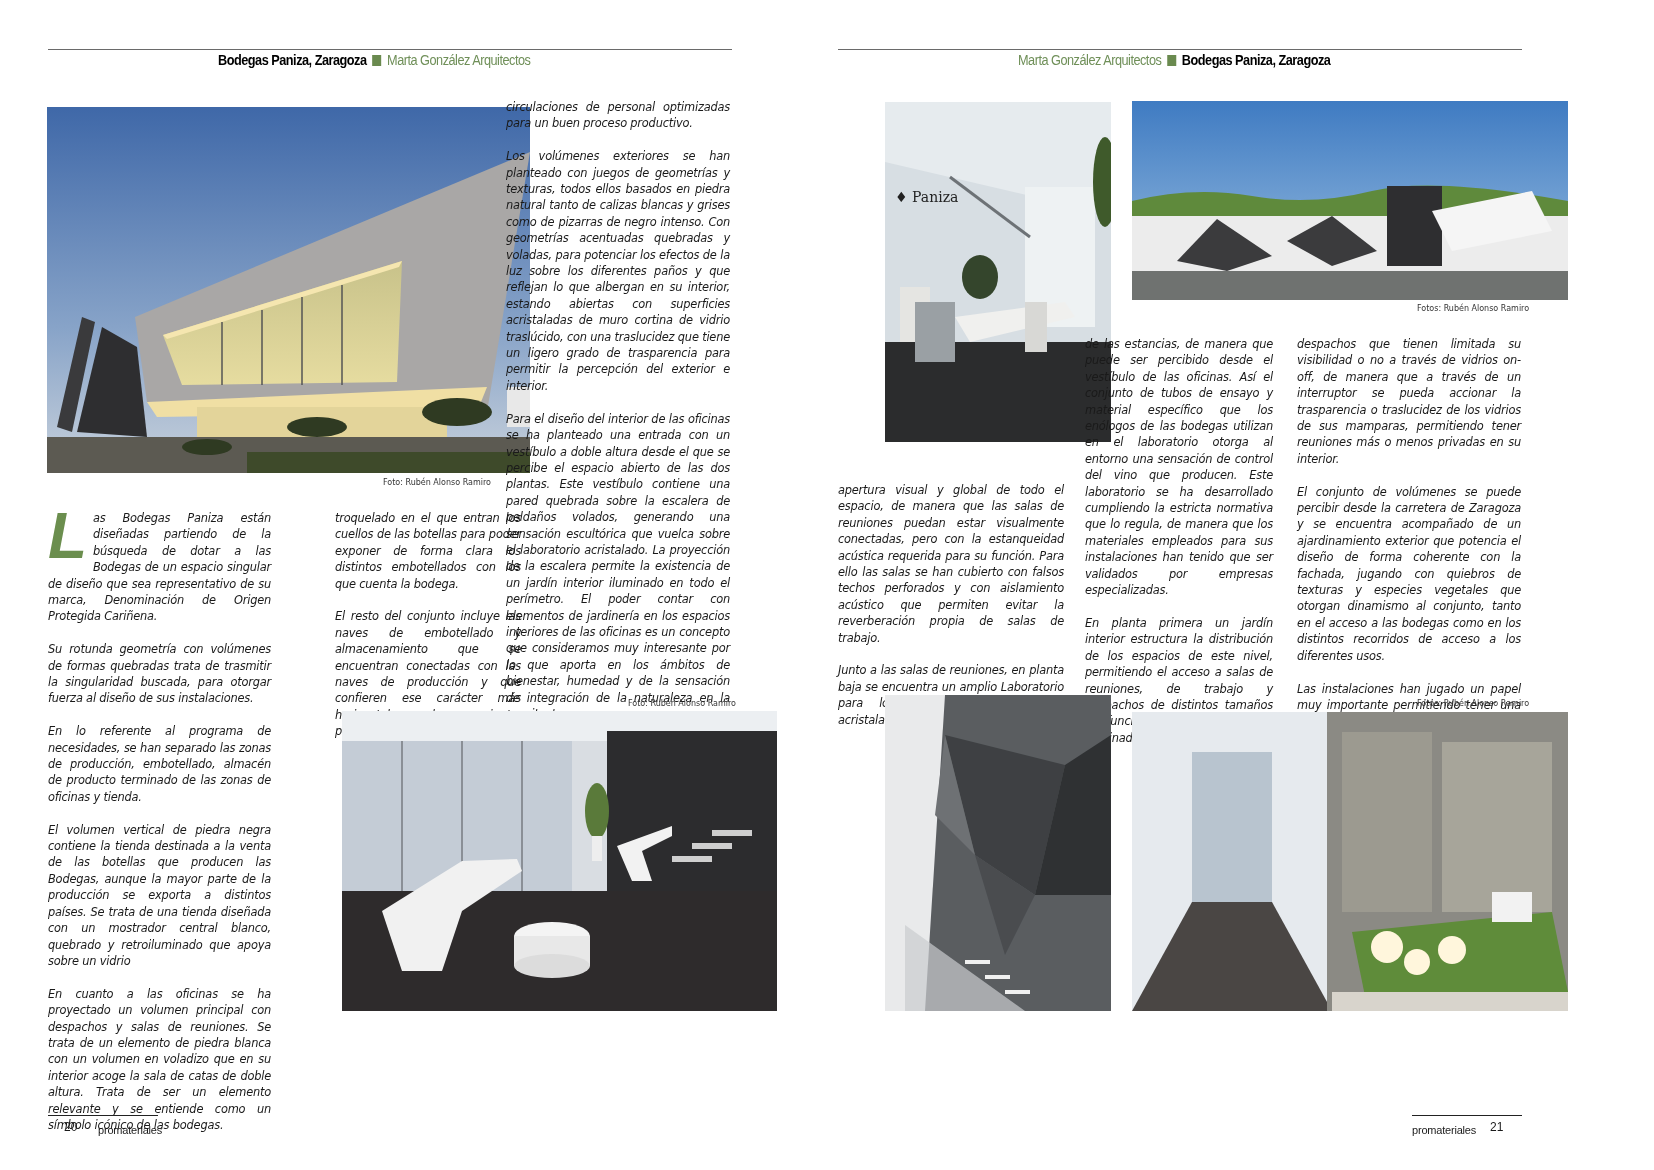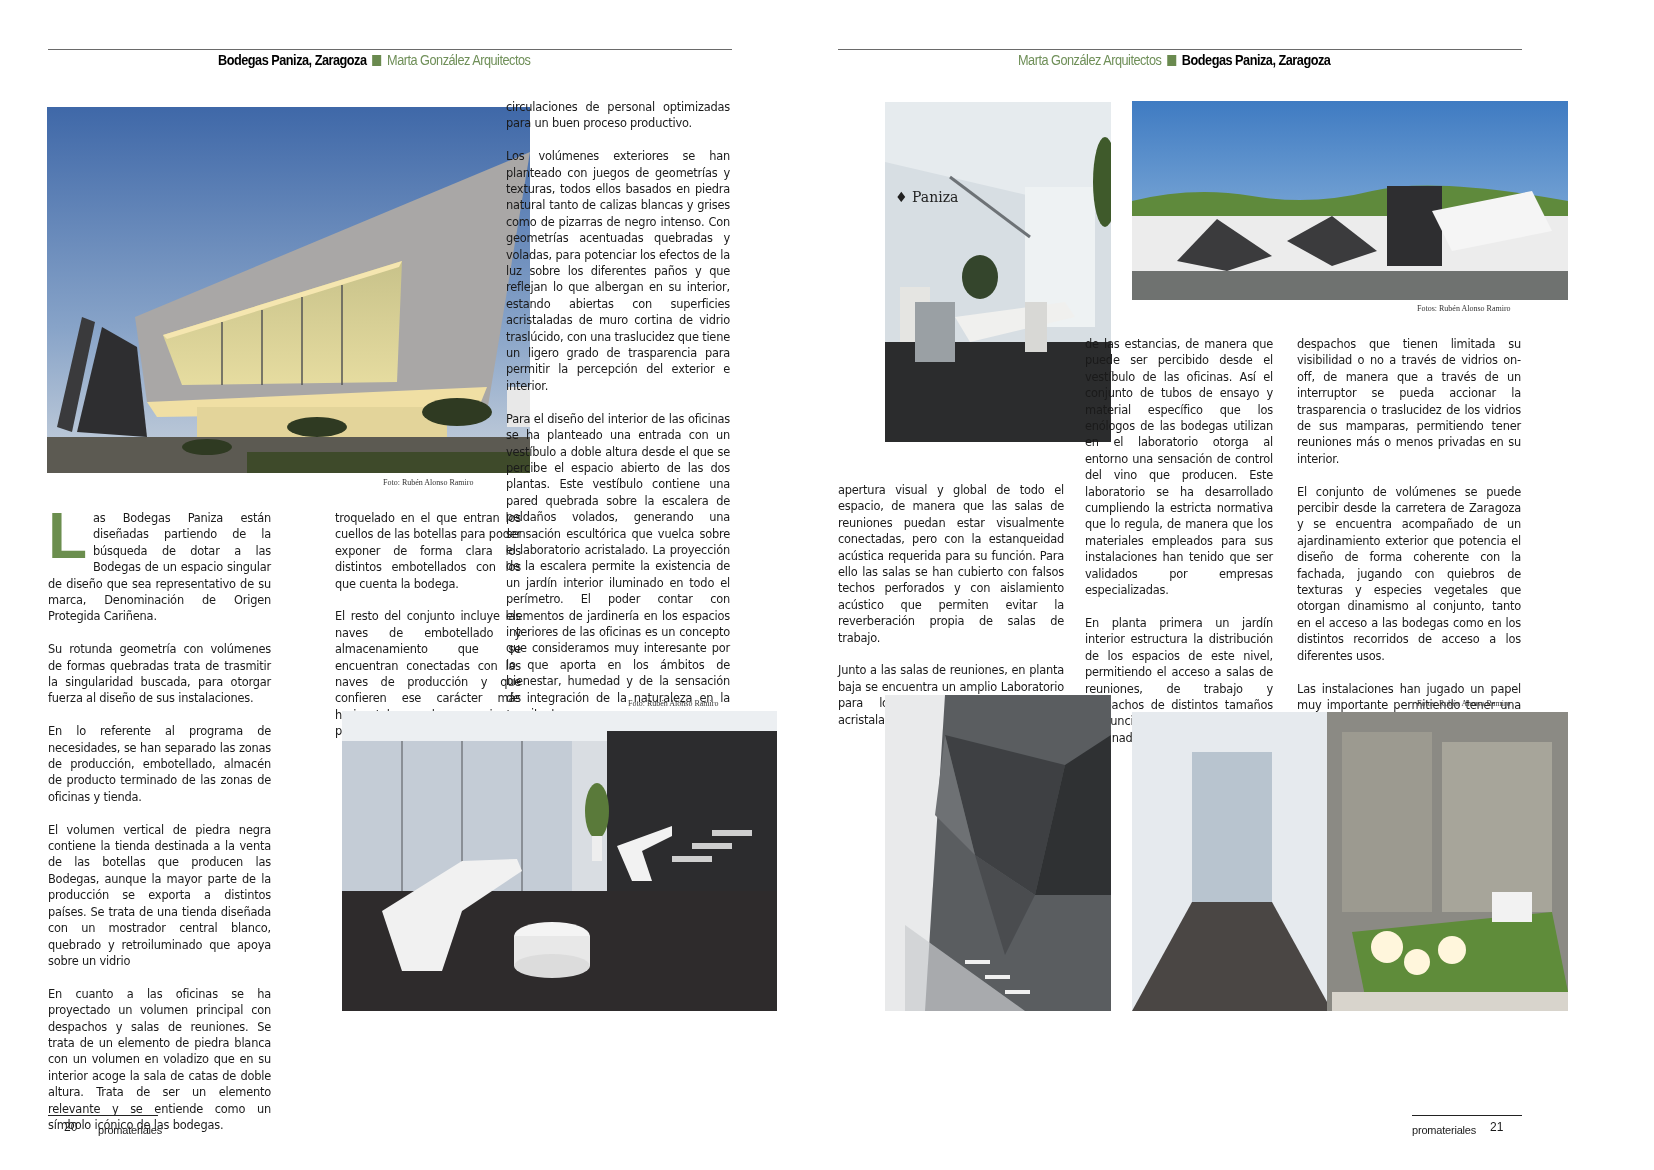--- a/index.html
+++ b/index.html
@@ -4,24 +4,24 @@
 <style>
   html, body { margin: 0; padding: 0; background: #ffffff; }
   body { width: 1654px; height: 1170px; position: relative; overflow: hidden;
          font-family: "DejaVu Sans", sans-serif; color: #1a1a1a; }
   .rule { position: absolute; height: 1px; background: #6a6a6a; }
   .hdr { position: absolute; top: 51px; font-size: 15.5px; white-space: nowrap; letter-spacing: -0.6px; transform: scaleX(0.82); }
   .hdr .b { font-family: "Liberation Sans", sans-serif; font-weight: bold; color: #000; }
   .hdr .g { font-family: "Liberation Sans", sans-serif; color: #6f8f58; }
   .hdr .sq { display: inline-block; width: 11px; height: 11px; background: #6a8a4f; margin: 0 7px; vertical-align: -1px; }
   .col { position: absolute; font-size: 11.4px; line-height: 16.4px; text-align: justify; letter-spacing: -0.2px; }
-  .col p { margin: 0 0 16.4px 0; }
+  .col p { margin: 0 0 16.4px 0; font-style: italic; }
   .col p:last-child { margin-bottom: 0; }
   .dropcap { float: left; font-family: "Liberation Sans", sans-serif; font-weight: bold; color: #6b8e4e; font-size: 64px; line-height: 48px; margin: 2px 6px 0 0; height: 48px; }
-  .caption { position: absolute; font-size: 8px; color: #333; white-space: nowrap; font-family: Liberation Serif, serif; }
+  .caption { position: absolute; font-size: 8px; color: #333; white-space: nowrap; }
   .photo { position: absolute; overflow: hidden; padding-left: 47px; }
   .footer-num { position: absolute; top: 1120px; font-size: 12px; font-family: "Liberation Sans", sans-serif; text-align: center; }
   .footer-brand { position: absolute; top: 1124px; font-size: 11px; font-family: "Liberation Sans", sans-serif; letter-spacing: -0.2px; }
 </style>
 </head>
 <body>
 
 <div class="rule" style="left:48px; top:49px; width:684px;"></div>
 <div class="hdr" style="left:218px; transform-origin:left center;">
   <span class="b">Bodegas Paniza, Zaragoza</span><span class="sq"></span><span class="g">Marta González Arquitectos</span>

